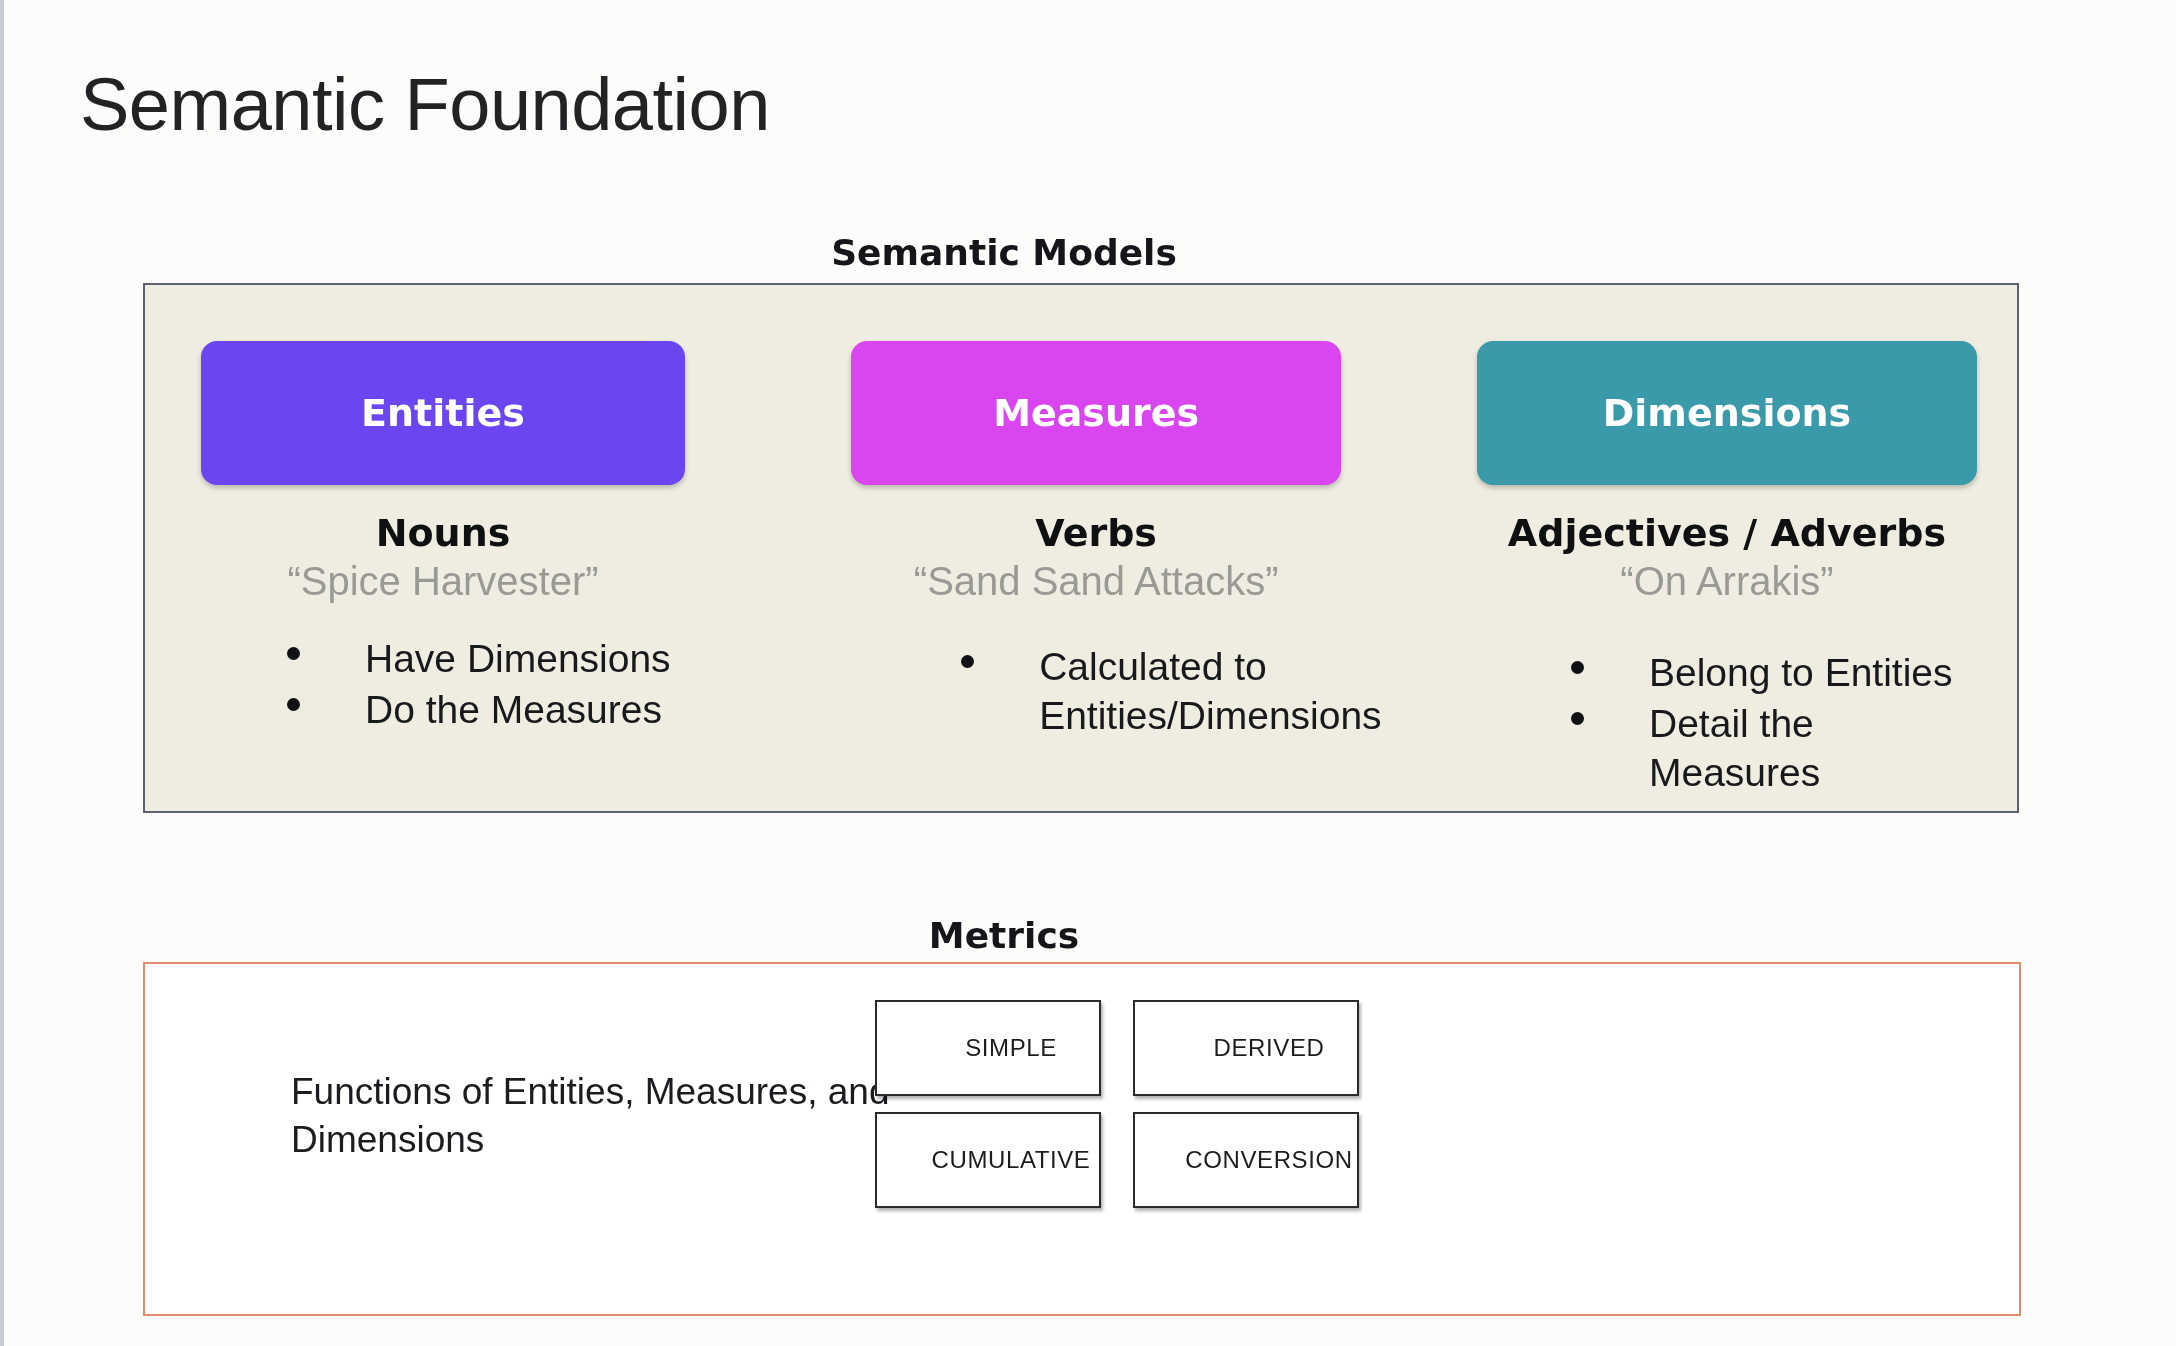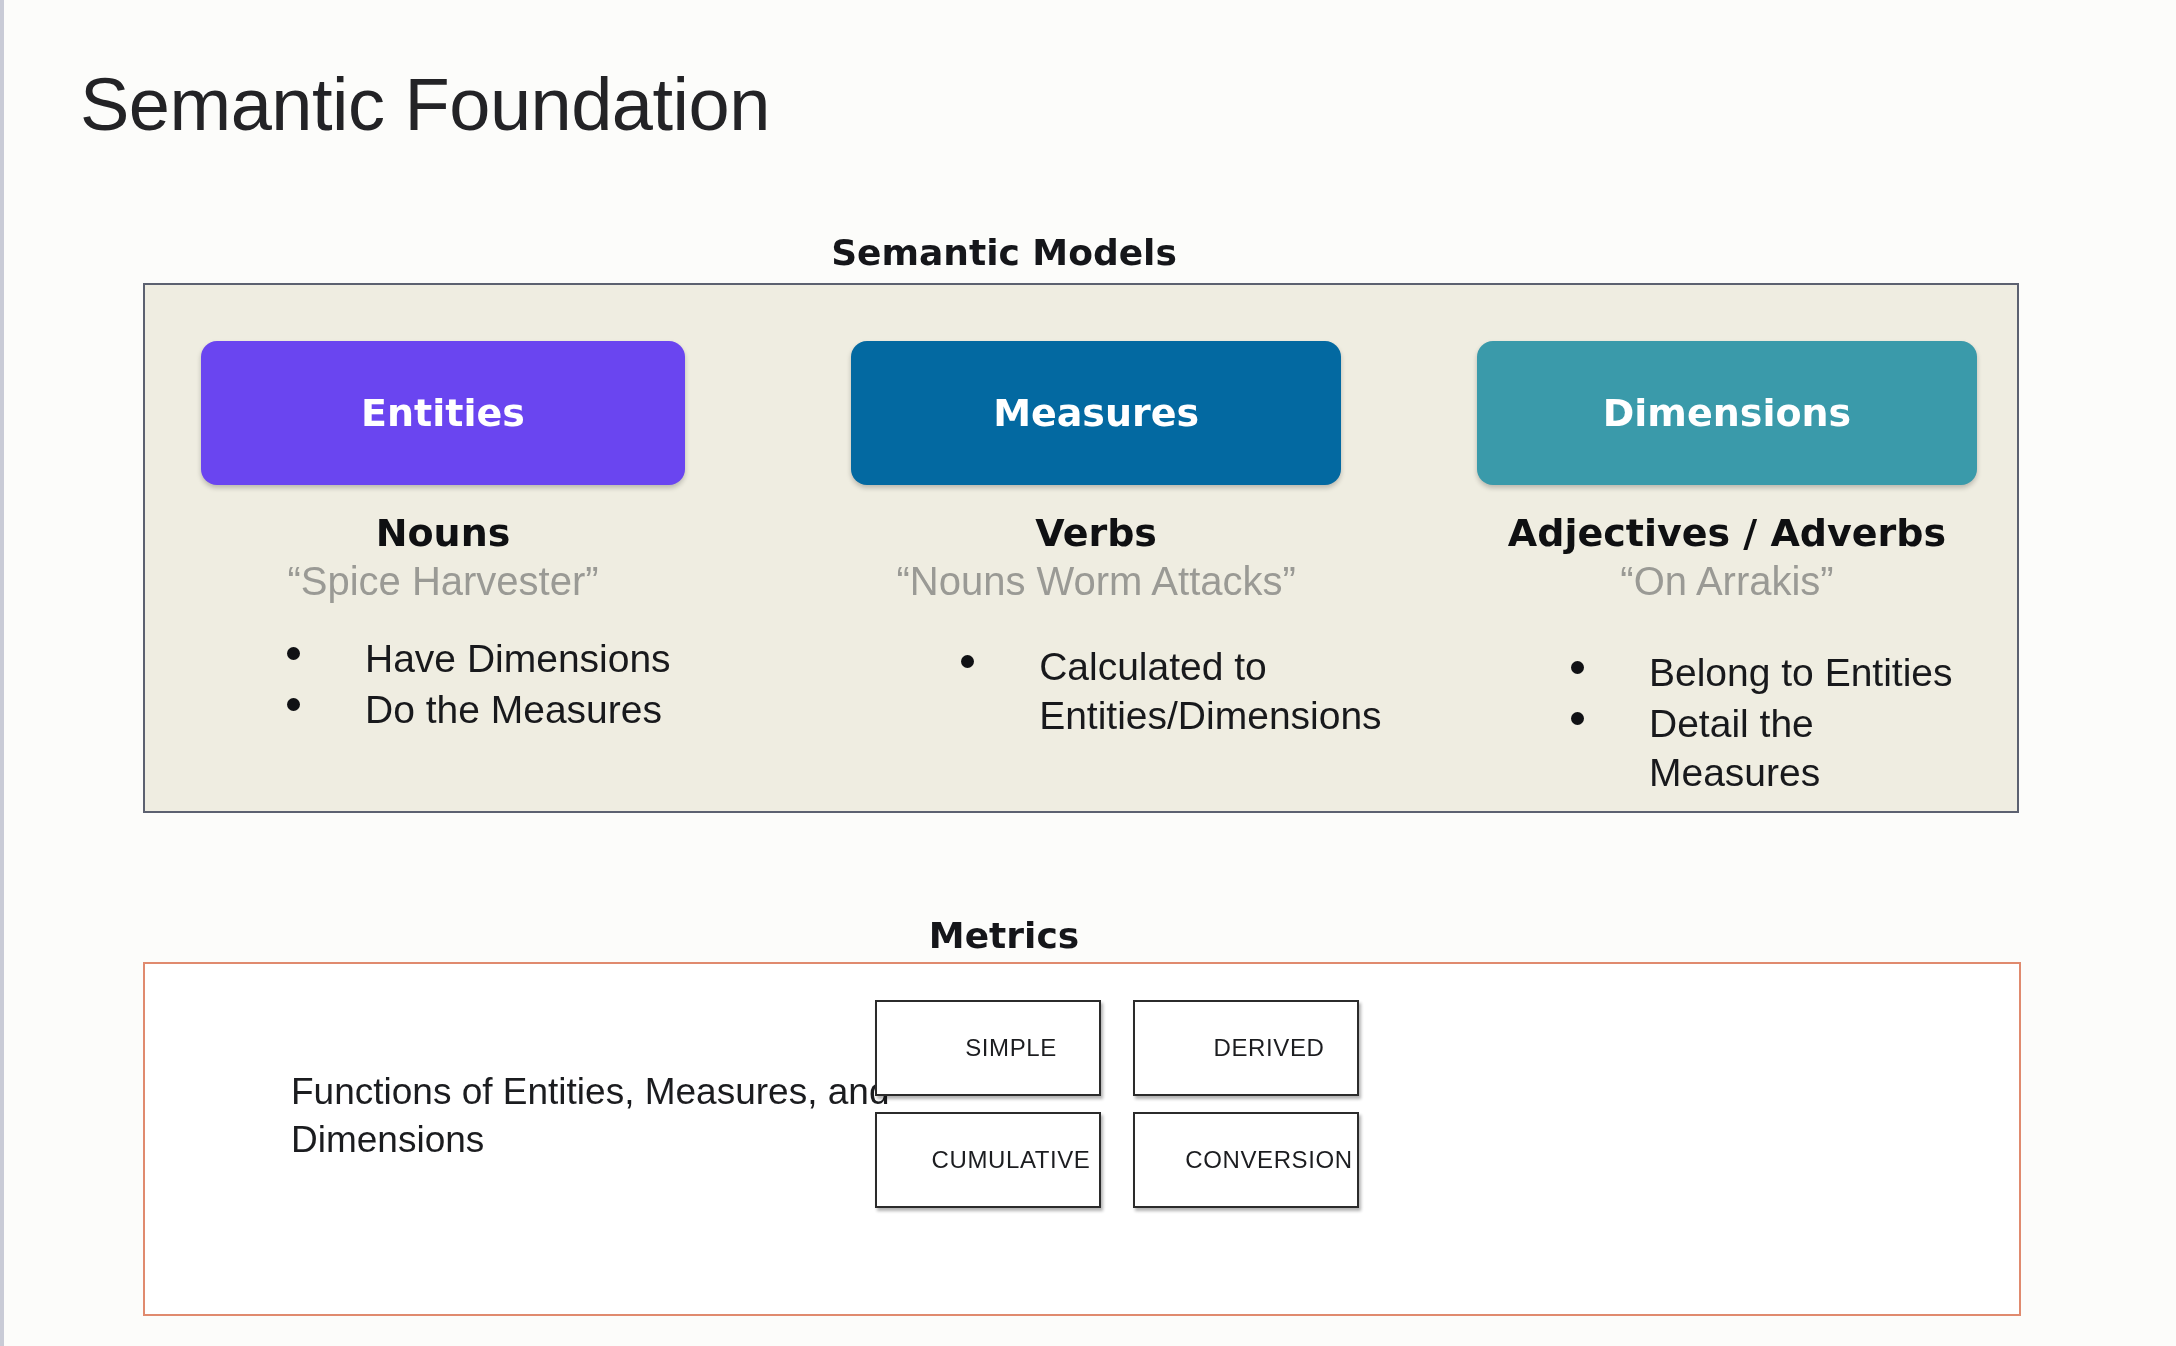--- a/index.html
+++ b/index.html
@@ -227,23 +227,23 @@
           <span>Have Dimensions</span>
         </li>
         <li class="bullet-item">
           <span class="bullet-dot"></span>
           <span>Do the Measures</span>
         </li>
       </ul>
     </div>
 
     <div class="column c1">
-      <div class="chip" style="background: #0369a1;">Measures</div>
+      <div class="chip" style="background: #d946ef;">Measures</div>
       <div class="col-heading">Verbs</div>
-      <div class="col-quote">“Nouns Worm Attacks”</div>
+      <div class="col-quote">“Sand Sand Attacks”</div>
       <ul class="bullet-list">
         <li class="bullet-item">
           <span class="bullet-dot"></span>
           <span>Calculated to Entities/Dimensions</span>
         </li>
       </ul>
     </div>
 
     <div class="column c2">
       <div class="chip" style="background: rgb(58, 154, 170);">Dimensions</div>

